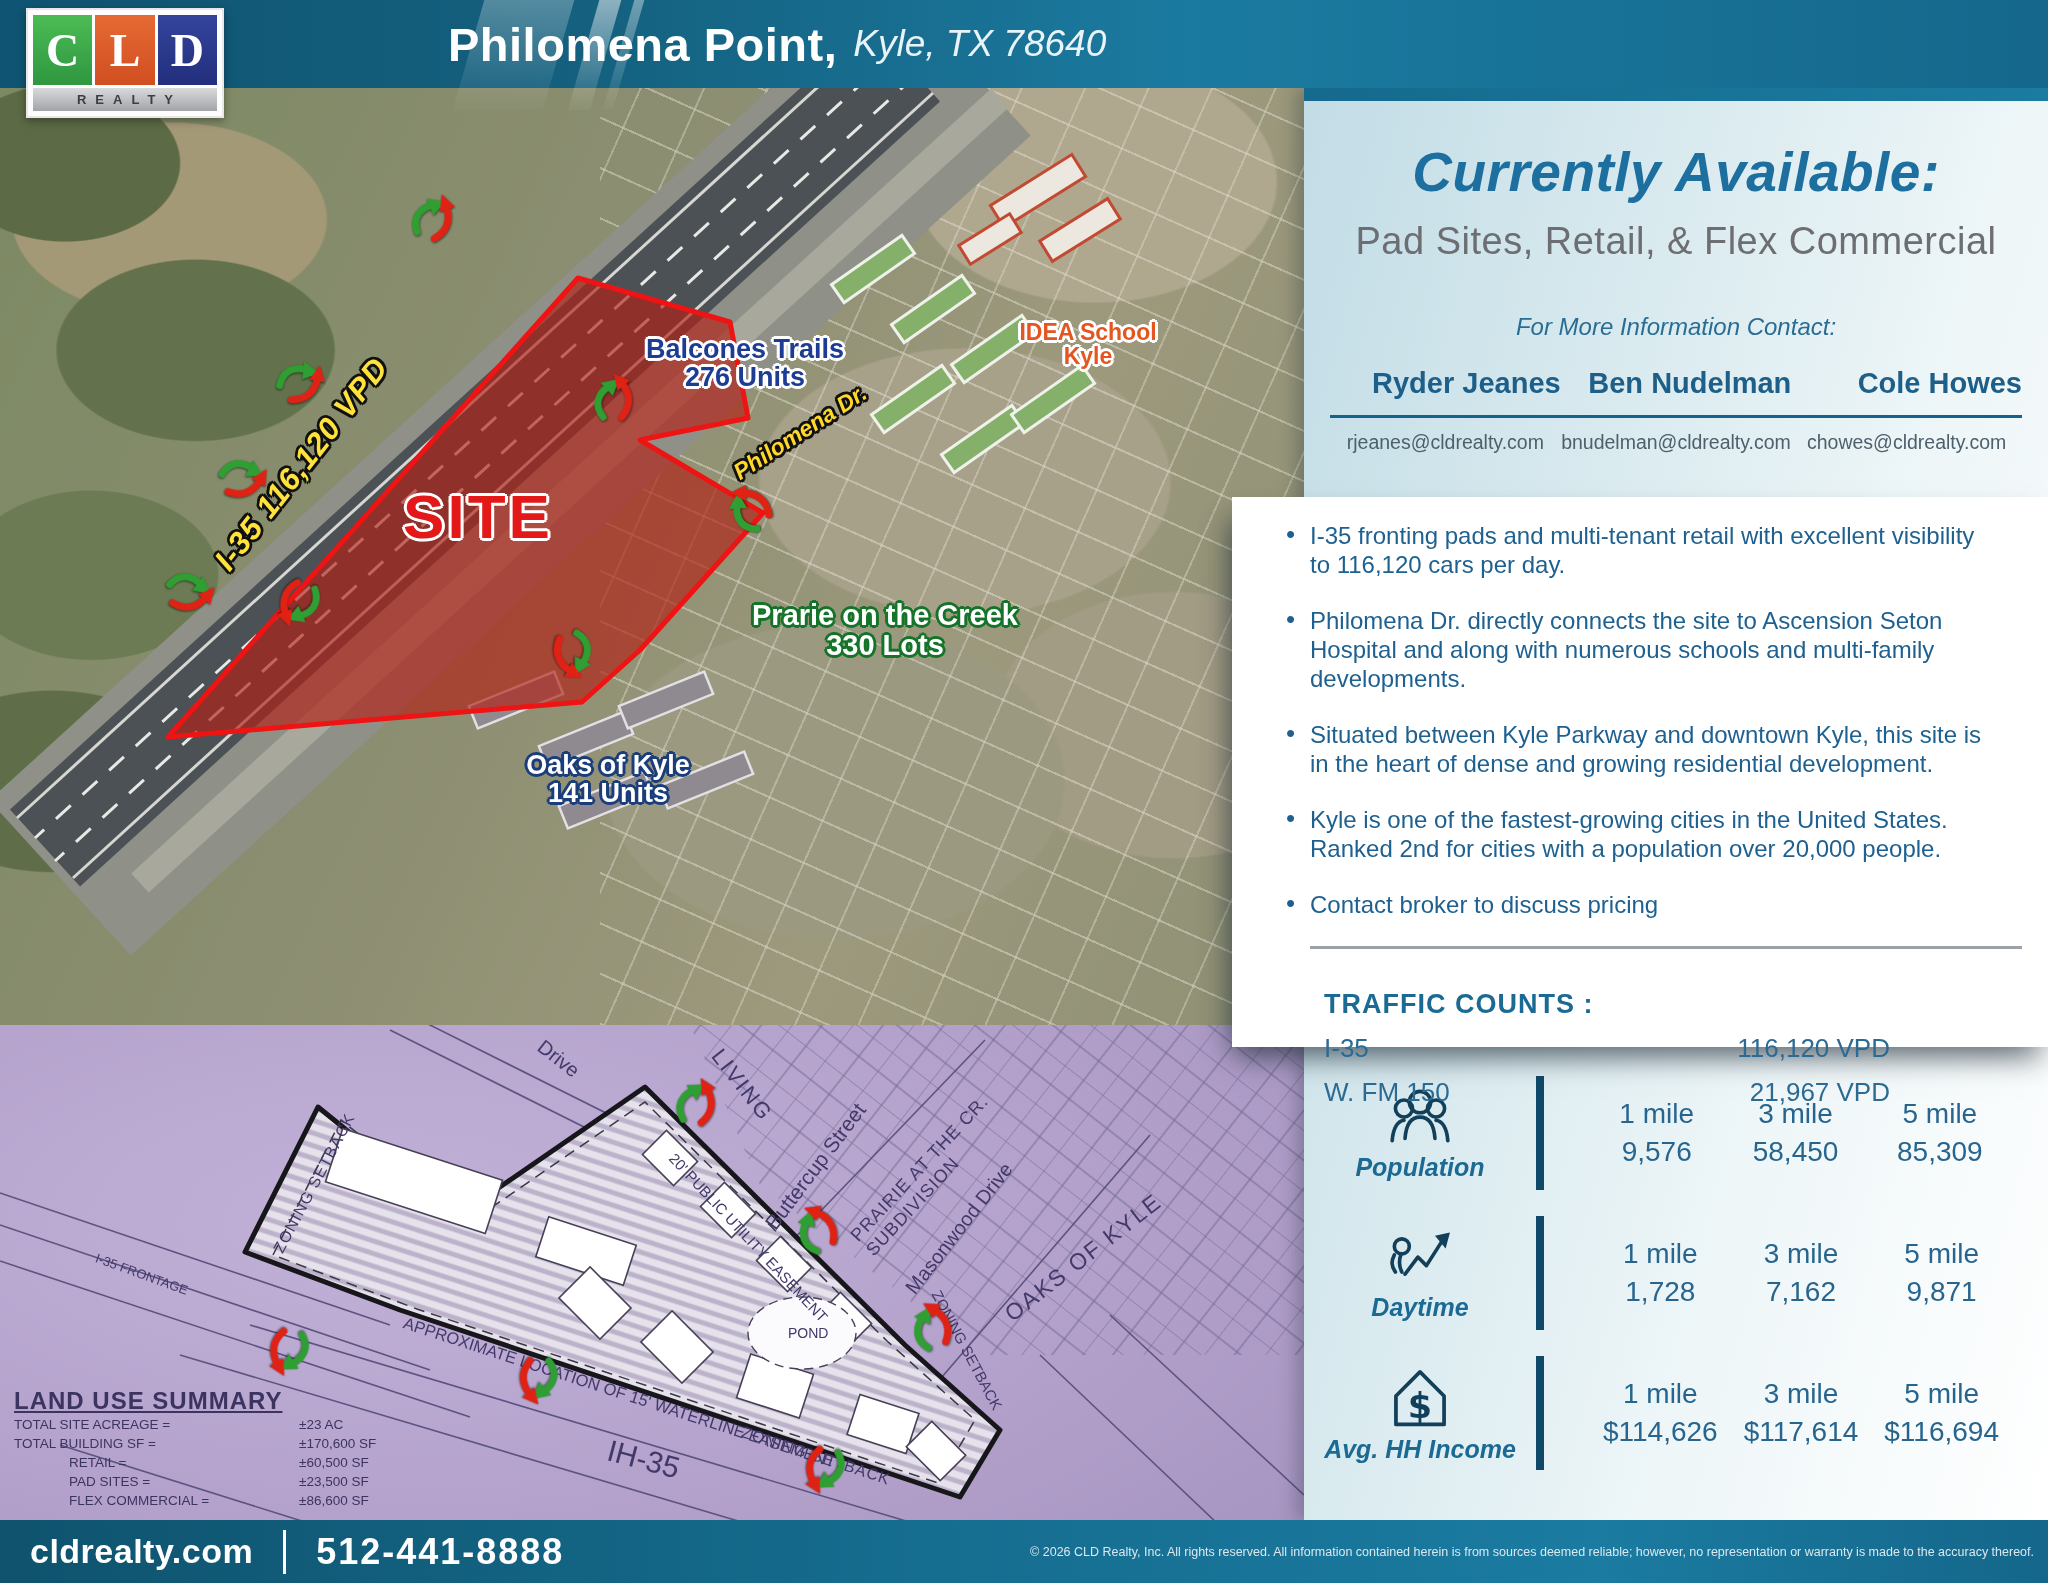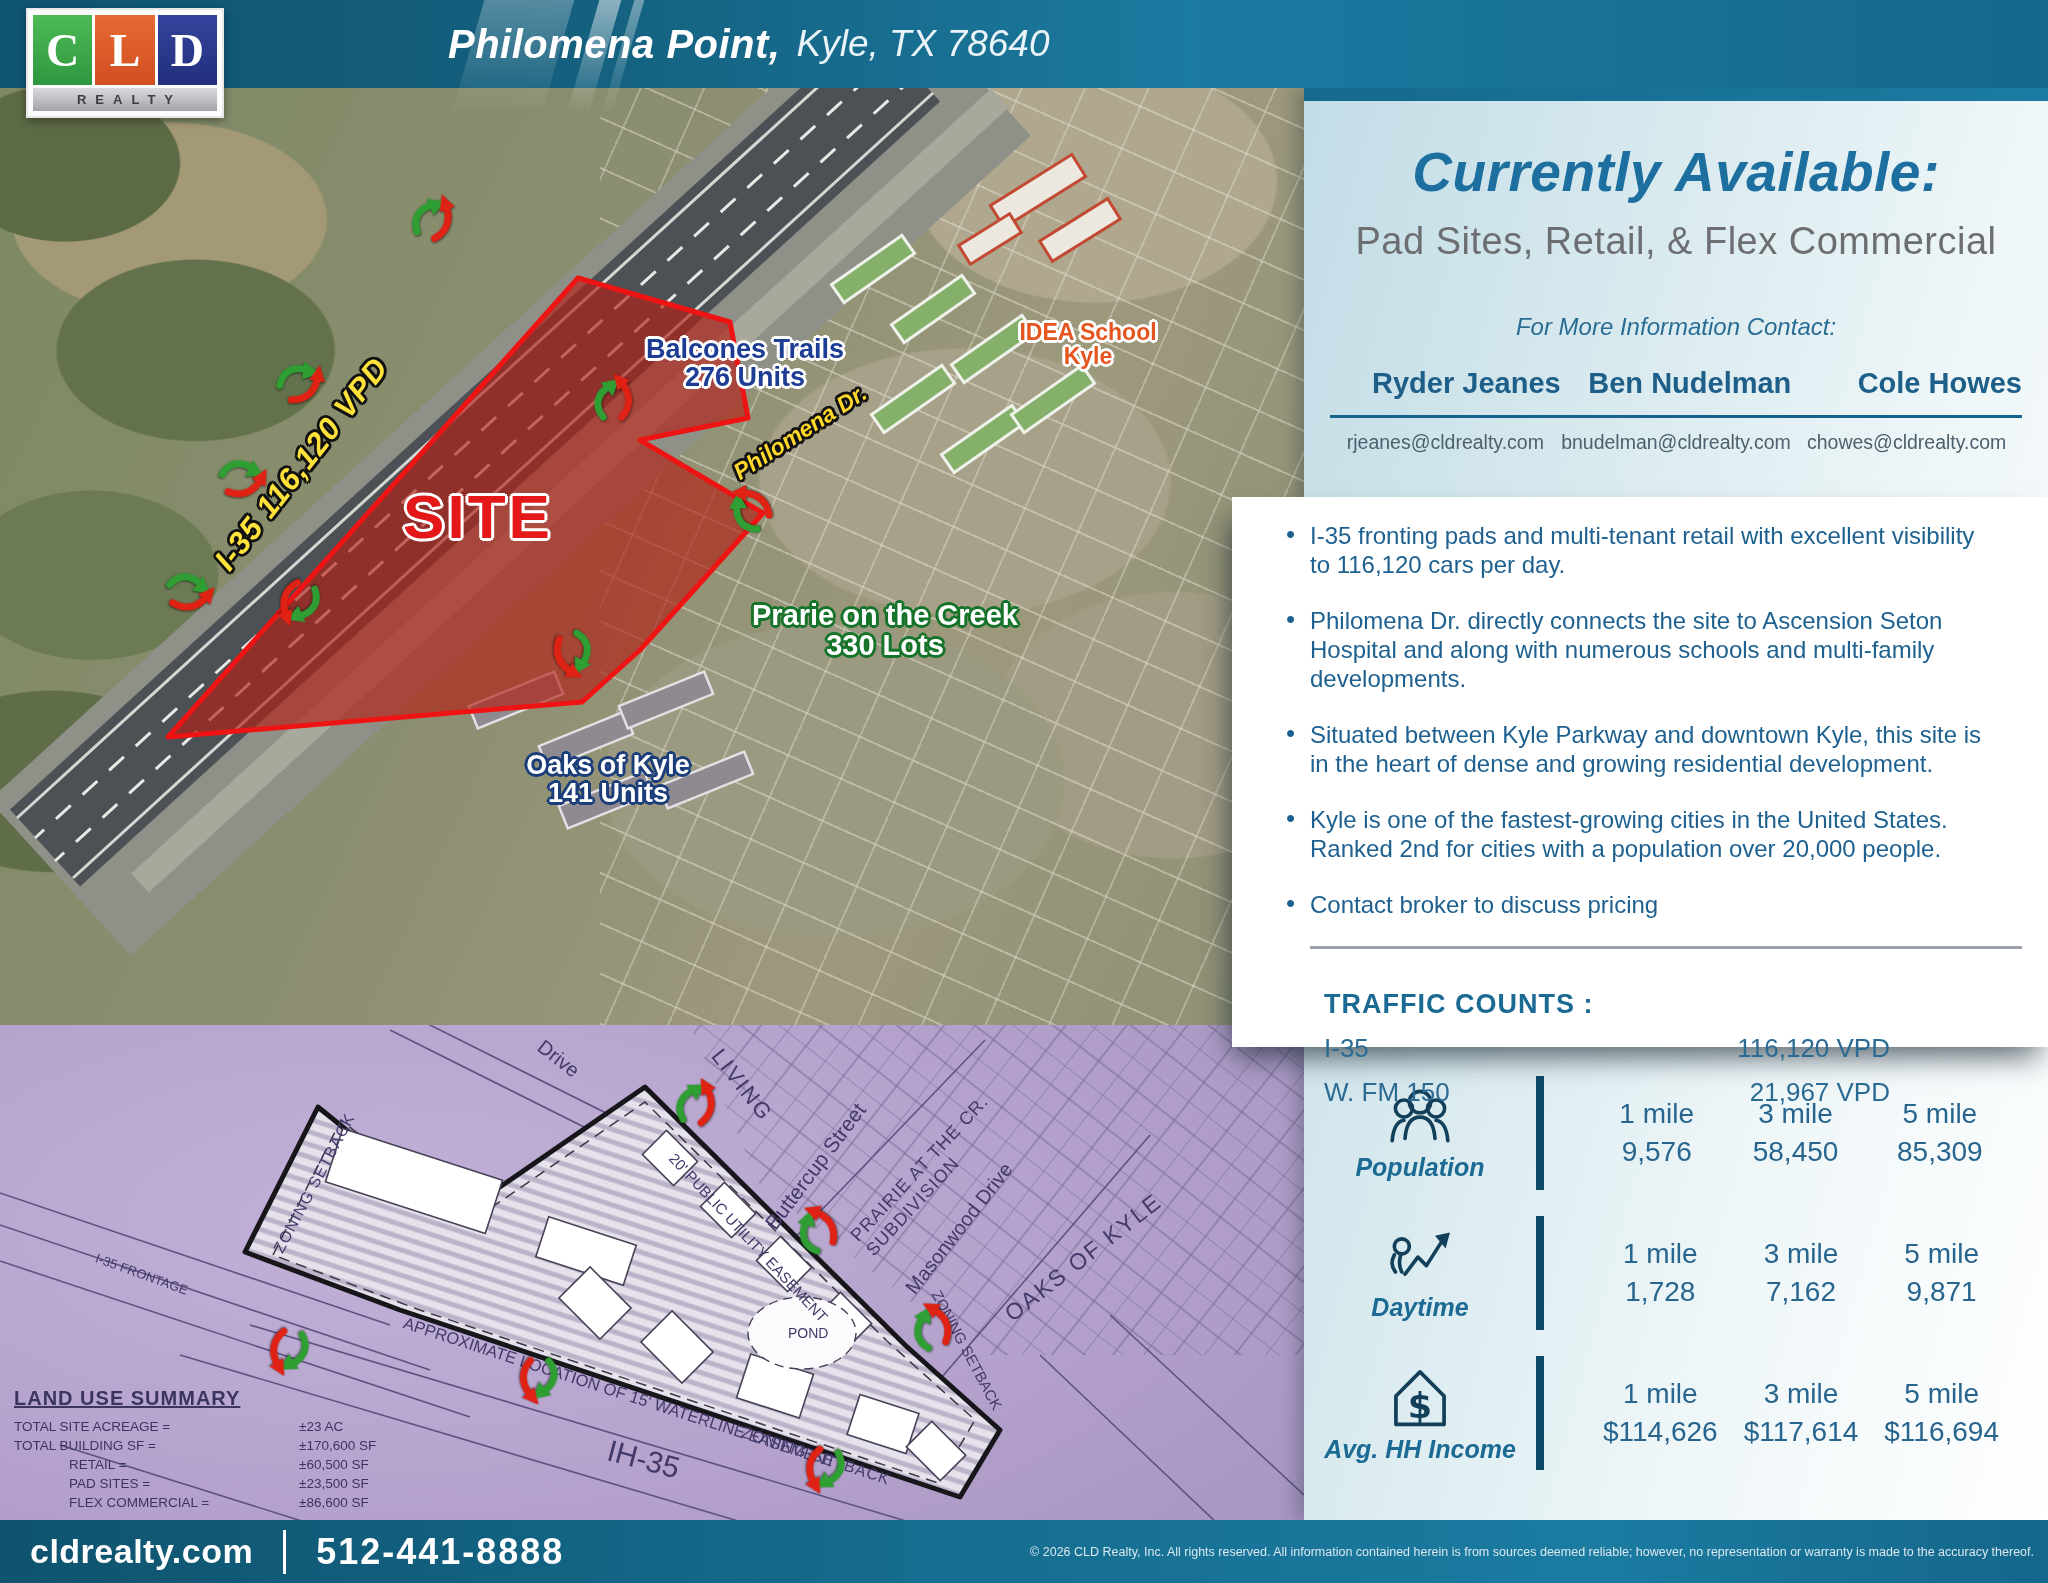--- a/index.html
+++ b/index.html
@@ -12,21 +12,21 @@
   .header {
     position: absolute; left: 0; top: 0; width: 2048px; height: 88px; z-index: 30;
     background: linear-gradient(90deg, #0f5472 0%, #14607e 28%, #1b7aa0 58%, #15688c 100%);
     display: flex; align-items: center;
   }
   .streak { position: absolute; top: -10px; height: 120px; background: linear-gradient(180deg, rgba(255,255,255,.85), rgba(255,255,255,.05)); transform: skewX(-16deg); }
   .streak.s1 { left: 470px; width: 90px; opacity: .35; }
   .streak.s2 { left: 585px; width: 22px; opacity: .65; }
   .streak.s3 { left: 620px; width: 10px; opacity: .5; }
   .titlewrap { position: absolute; left: 448px; top: 0; height: 88px; display: flex; align-items: center; white-space: nowrap; }
-  .title { font-size: 40px; font-weight: bold; font-style: italic; color: #ffffff; letter-spacing: .5px; }
+  .title { font-size: 47px; font-weight: bold; color: #ffffff; letter-spacing: .5px; }
   .loc { font-size: 37px; font-style: italic; font-weight: 300; color: #eaf4f8; margin-left: 16px; }
   
   .logo { position: absolute; left: 26px; top: 8px; width: 198px; height: 110px; z-index: 40;
     background: #fdfdfd; border: 2px solid #e8e8e8; padding: 5px; box-shadow: 0 3px 8px rgba(0,0,0,.35); }
   .logo-tiles { display: flex; height: 70px; gap: 3px; }
   .logo-tiles .tile { flex: 1; display: flex; align-items: center; justify-content: center;
     color: #fff; font-size: 46px; font-weight: bold; font-family: "Liberation Serif", serif; }
   .tile.c { background: linear-gradient(180deg,#4cbb55,#2f9740); }
   .tile.l { background: linear-gradient(180deg,#e66a34,#d14e20); }
   .tile.d { background: linear-gradient(180deg,#34449c,#232f7d); }
@@ -67,21 +67,21 @@
   .lab-site     { left: 478px; top: 396px; font-size: 62px; color: #e41818; letter-spacing: 3px; }
   .lab-prairie  { left: 885px; top: 512px; font-size: 29px; color: #ffffff; }
   .lab-oaks     { left: 608px; top: 663px; font-size: 27px; color: #ffffff; }
   .arrowpair { position: absolute; z-index: 5; filter: drop-shadow(0 1px 1px rgba(0,0,0,.6)); }
   
   .plan { position: absolute; left: 0; top: 1025px; width: 1304px; height: 495px; z-index: 1; overflow: hidden;
     background: radial-gradient(1200px 520px at 30% 40%, #c1b1d7 0%, #b4a2cc 55%, #a694c1 100%); }
   .plansvg { position: absolute; left: 0; top: 0; z-index: 2; }
   .plab { position: absolute; z-index: 5; color: #42396a; white-space: nowrap; transform-origin: left center; }
   .landuse { position: absolute; left: 14px; top: 362px; z-index: 6; color: #3c3460; }
-  .landuse .lu-head { font-size: 20px; font-weight: bold; text-decoration: underline; letter-spacing: 1px; margin-bottom: 7px; }
+  .landuse .lu-head { font-size: 24px; font-weight: bold; text-decoration: underline; letter-spacing: 1px; margin-bottom: 0; }
   .lu-row { display: flex; font-size: 13.5px; line-height: 19px; }
   .lu-row .lu-k { width: 285px; }
   
   .panel { position: absolute; left: 1304px; top: 88px; width: 744px; height: 1432px; z-index: 10;
     background: linear-gradient(105deg, #c2dce6 0%, #d7e9ee 32%, #eef6f8 65%, #ffffff 100%);
     box-shadow: -8px 0 16px rgba(10,30,40,.25); }
   .panel-strip { position: absolute; left: 0; top: 0; width: 100%; height: 13px;
     background: linear-gradient(90deg,#156a8d,#1b7ba1); }
   .avail { margin-top: 52px; text-align: center; font-size: 55px; font-weight: bold; font-style: italic; color: #1c6f9e; letter-spacing: .5px; }
   .subavail { margin-top: 16px; text-align: center; font-size: 38px; color: #6d6e71; letter-spacing: .5px; }

